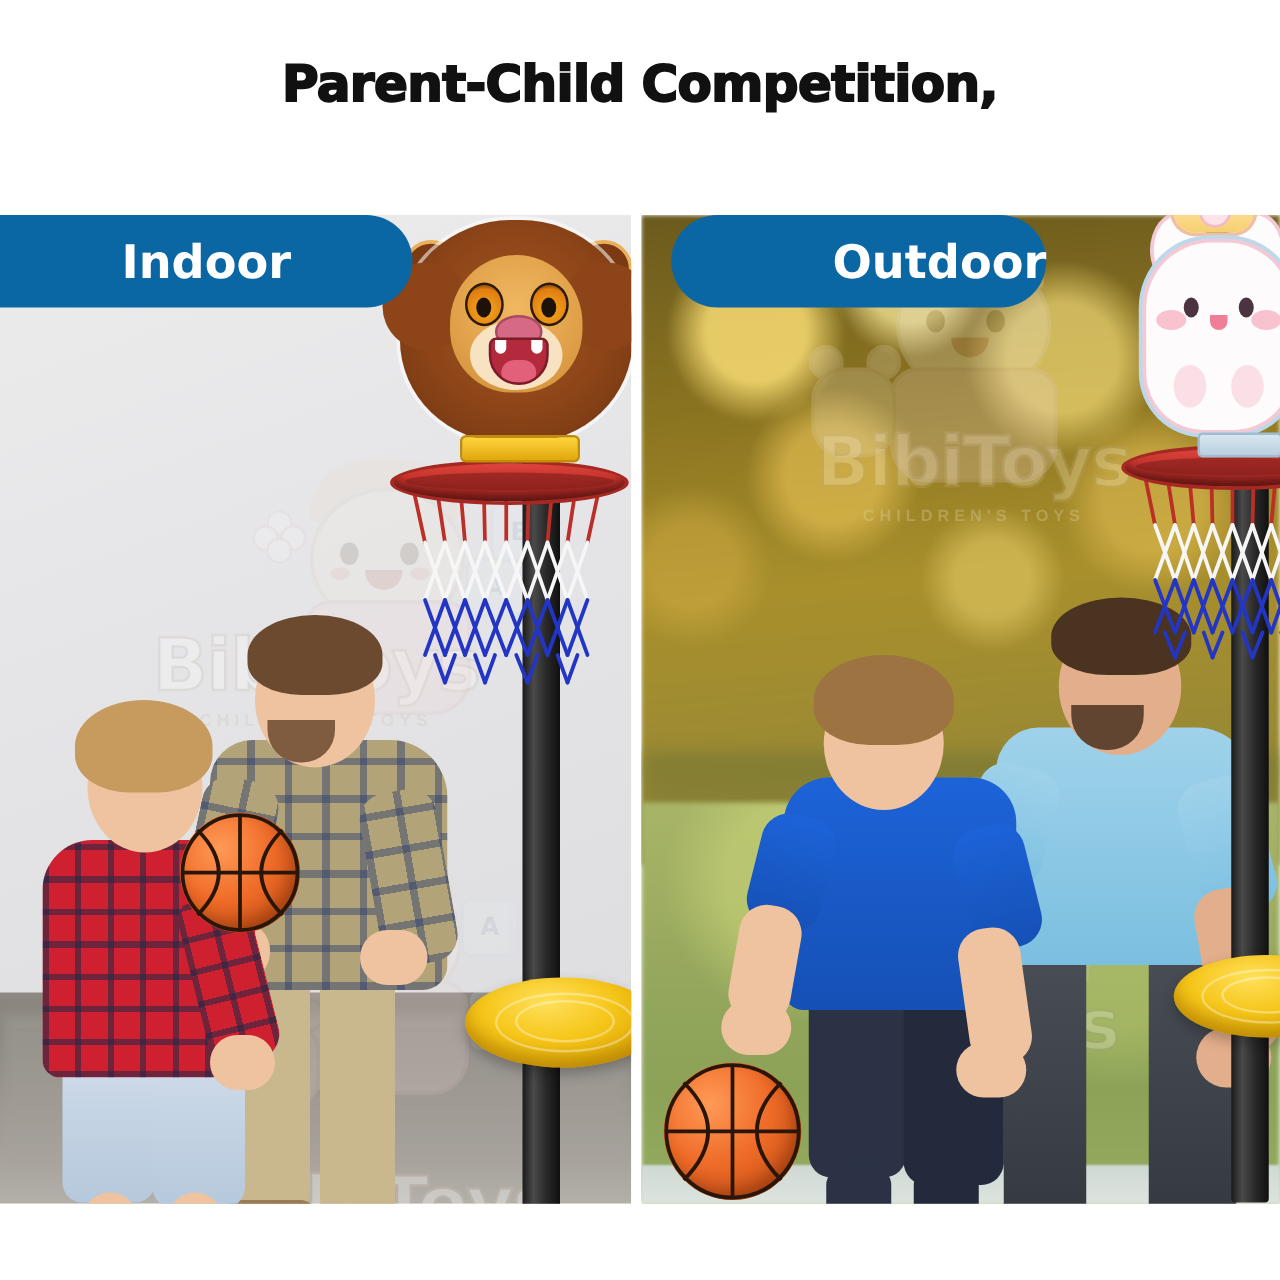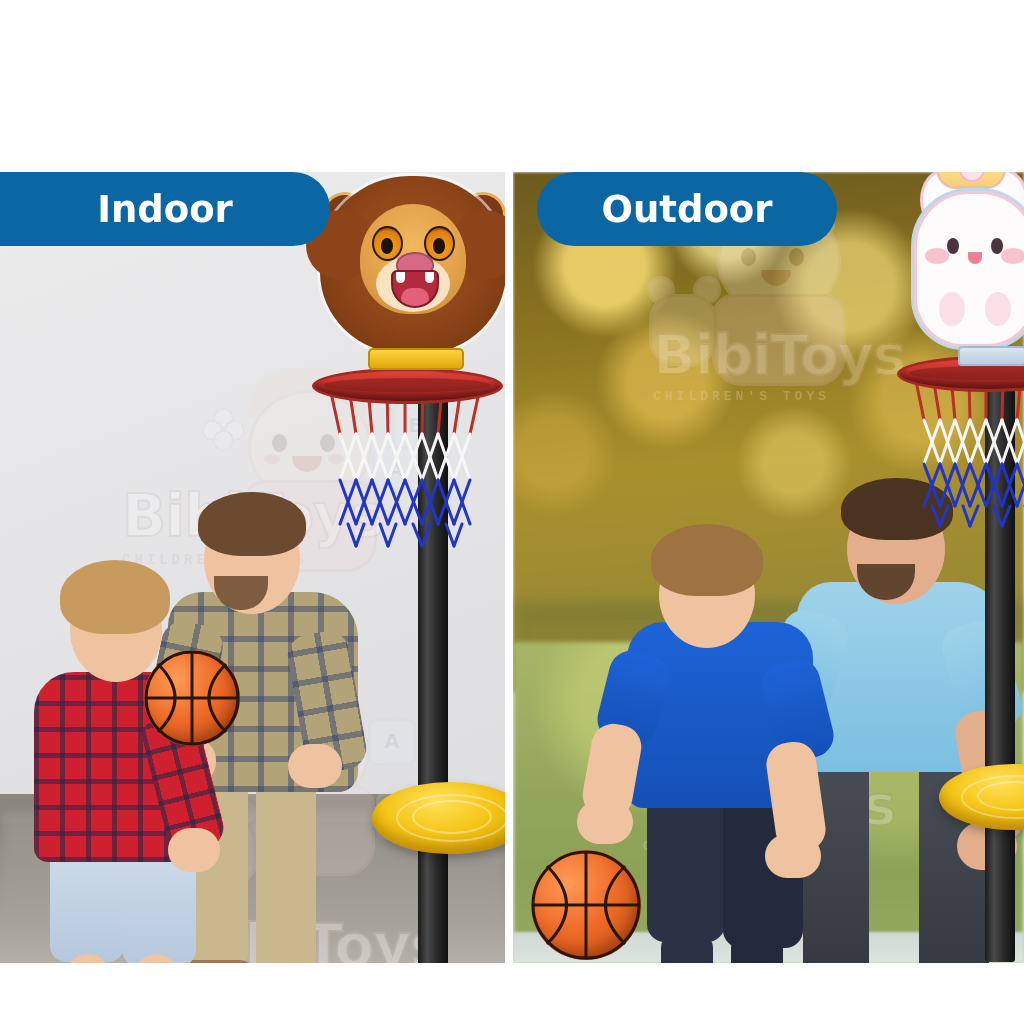--- a/index.html
+++ b/index.html
@@ -75,32 +75,33 @@
     background:linear-gradient(180deg,rgba(120,120,52,.75),rgba(150,160,80,0));
     filter:blur(7px);
   }
   .park-path{
     position:absolute;left:0;top:760px;width:100%;height:31px;
     background:linear-gradient(180deg,#cfd9d4,#dde4df);
     filter:blur(1px);
   }
 
   
-  .wm{position:absolute;pointer-events:none;user-select:none;}
+  .wm{position:absolute;pointer-events:none;user-select:none;margin-top:16px;}
   .wm-word{
     font-family:"DejaVu Sans", sans-serif;
     font-weight:bold;
     letter-spacing:-1px;
     white-space:nowrap;
   }
   .wm-sub{
-    font-family:Liberation Mono, monospace;
+    font-family:Liberation Sans, sans-serif;
     font-weight:bold;
     letter-spacing:4px;
     white-space:nowrap;
+    text-align:center;
   }
   
   .wm-a{left:122px;top:310px;opacity:.30;}
   .wm-a .wm-word{font-size:58px;color:#ffffff;-webkit-text-stroke:2px #cfc3bd;}
   .wm-a .wm-sub{font-size:14px;color:#cfc3bd;margin-top:2px;}
   
   .wm-b{left:182px;top:740px;opacity:.34;}
   .wm-b .wm-word{font-size:58px;color:#ffffff;-webkit-text-stroke:2px #cdbdb2;}
   
   .wm-c{left:140px;top:150px;opacity:.30;}
@@ -160,20 +161,21 @@
     letter-spacing:0px;
   }
   .badge-indoor{
     left:-40px;width:330px;
     border-radius:0 40px 40px 0;
     padding-left:40px;
   }
   .badge-outdoor{
     left:24px;width:300px;
     border-radius:40px;
+    justify-content:flex-end;
   }
 
   
   .stand{position:absolute;z-index:20;}
   .pole{
     position:absolute;width:30px;
     background:linear-gradient(90deg,#1b1b1b 0%,#4a4a4a 30%,#2a2a2a 62%,#101010 100%);
     border-radius:3px;
   }
   .rim{
@@ -313,20 +315,21 @@
   .khaki{background:#c9b78e;}
   .denim{background:linear-gradient(180deg,#cfdcea,#b6c8dc);}
   .tee-blue{background:linear-gradient(180deg,#1d63d8,#1550b5);}
   .tee-ltblue{background:linear-gradient(180deg,#9fd2ea,#7bbfe0);}
   .pants-dark{background:linear-gradient(180deg,#4a4f57,#343940);}
 </style>
 </head>
 <body>
 
 <div class="headline">
+  <span>Parent-Child Competition,</span>
 </div>
 
 <div class="panels">
 
   <div class="panel panel-indoor">
 
     <div class="studio-wall"></div>
     <div class="studio-floor"></div>
     <div class="floor-shine"></div>
 

